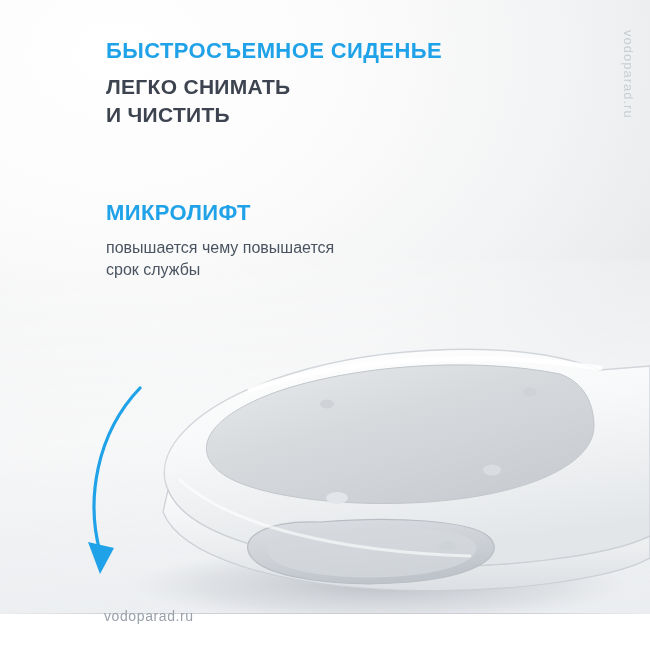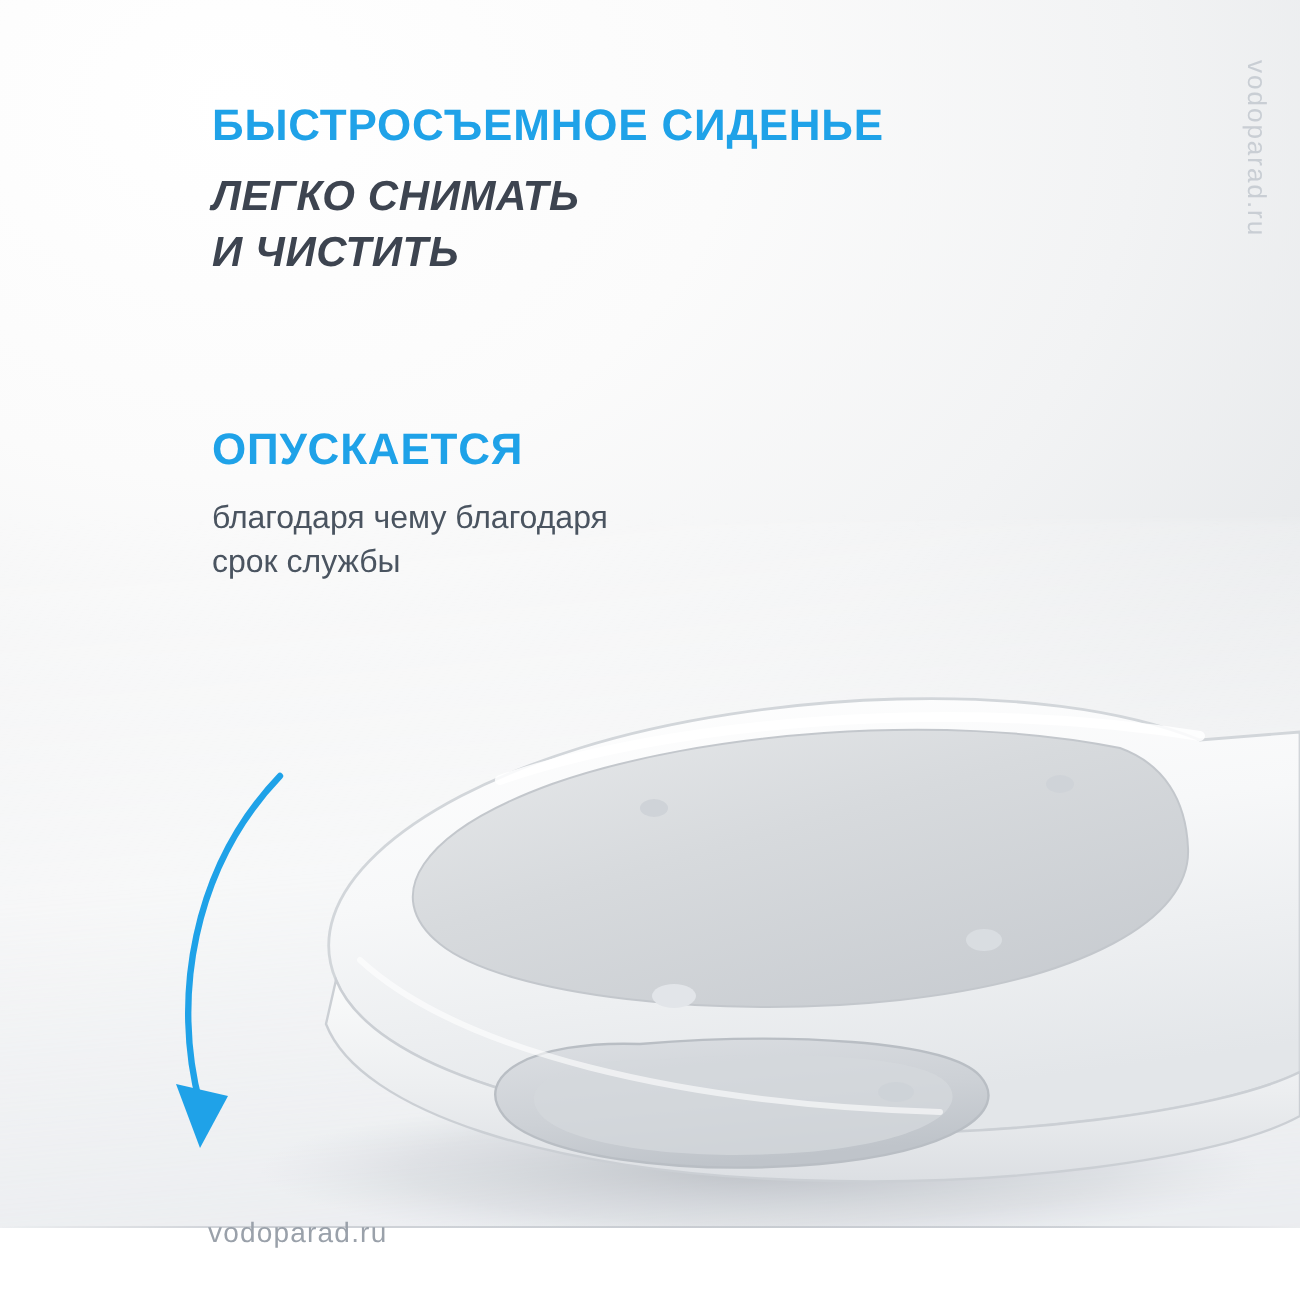--- a/index.html
+++ b/index.html
@@ -59,40 +59,39 @@
     left: 0;
     top: 330px;
     width: 650px;
     height: 300px;
   }
 
   
   .copy {
     position: absolute;
     left: 106px;
-    top: 50px;
+    top: 38px;
     width: 430px;
   }
   .h-accent {
     color: #1fa2e8;
     font-size: 22px;
     font-weight: bold;
     letter-spacing: 0.4px;
     line-height: 1.15;
     margin: 0;
   }
   .h-dark {
     color: #3d4450;
     font-size: 21px;
     font-weight: bold;
     letter-spacing: 0.3px;
     line-height: 1.3;
     margin: 10px 0 0 0;
     white-space: pre-line;
-    font-style: italic;
   }
   .block-2 {
     margin-top: 72px;
   }
   .sub-note {
     color: #4a5460;
     font-size: 16px;
     font-weight: normal;
     line-height: 1.35;
     margin: 12px 0 0 0;
@@ -212,22 +211,22 @@
 
   <div class="copy">
 
     <div>
       <p class="h-accent">БЫСТРОСЪЕМНОЕ СИДЕНЬЕ</p>
       <p class="h-dark">ЛЕГКО СНИМАТЬ
 И ЧИСТИТЬ</p>
     </div>
 
     <div class="block-2">
-      <p class="h-accent">ОПУСКАЕТСЯ</p>
-      <p class="sub-note">благодаря чему благодаря
+      <p class="h-accent">МИКРОЛИФТ</p>
+      <p class="sub-note">повышается чему повышается
 срок службы</p>
     </div>
 
   </div>
 
   <div class="wm-vertical">vodoparad.ru</div>
   <div class="wm-bottom">vodoparad.ru</div>
 
 </div>
 

